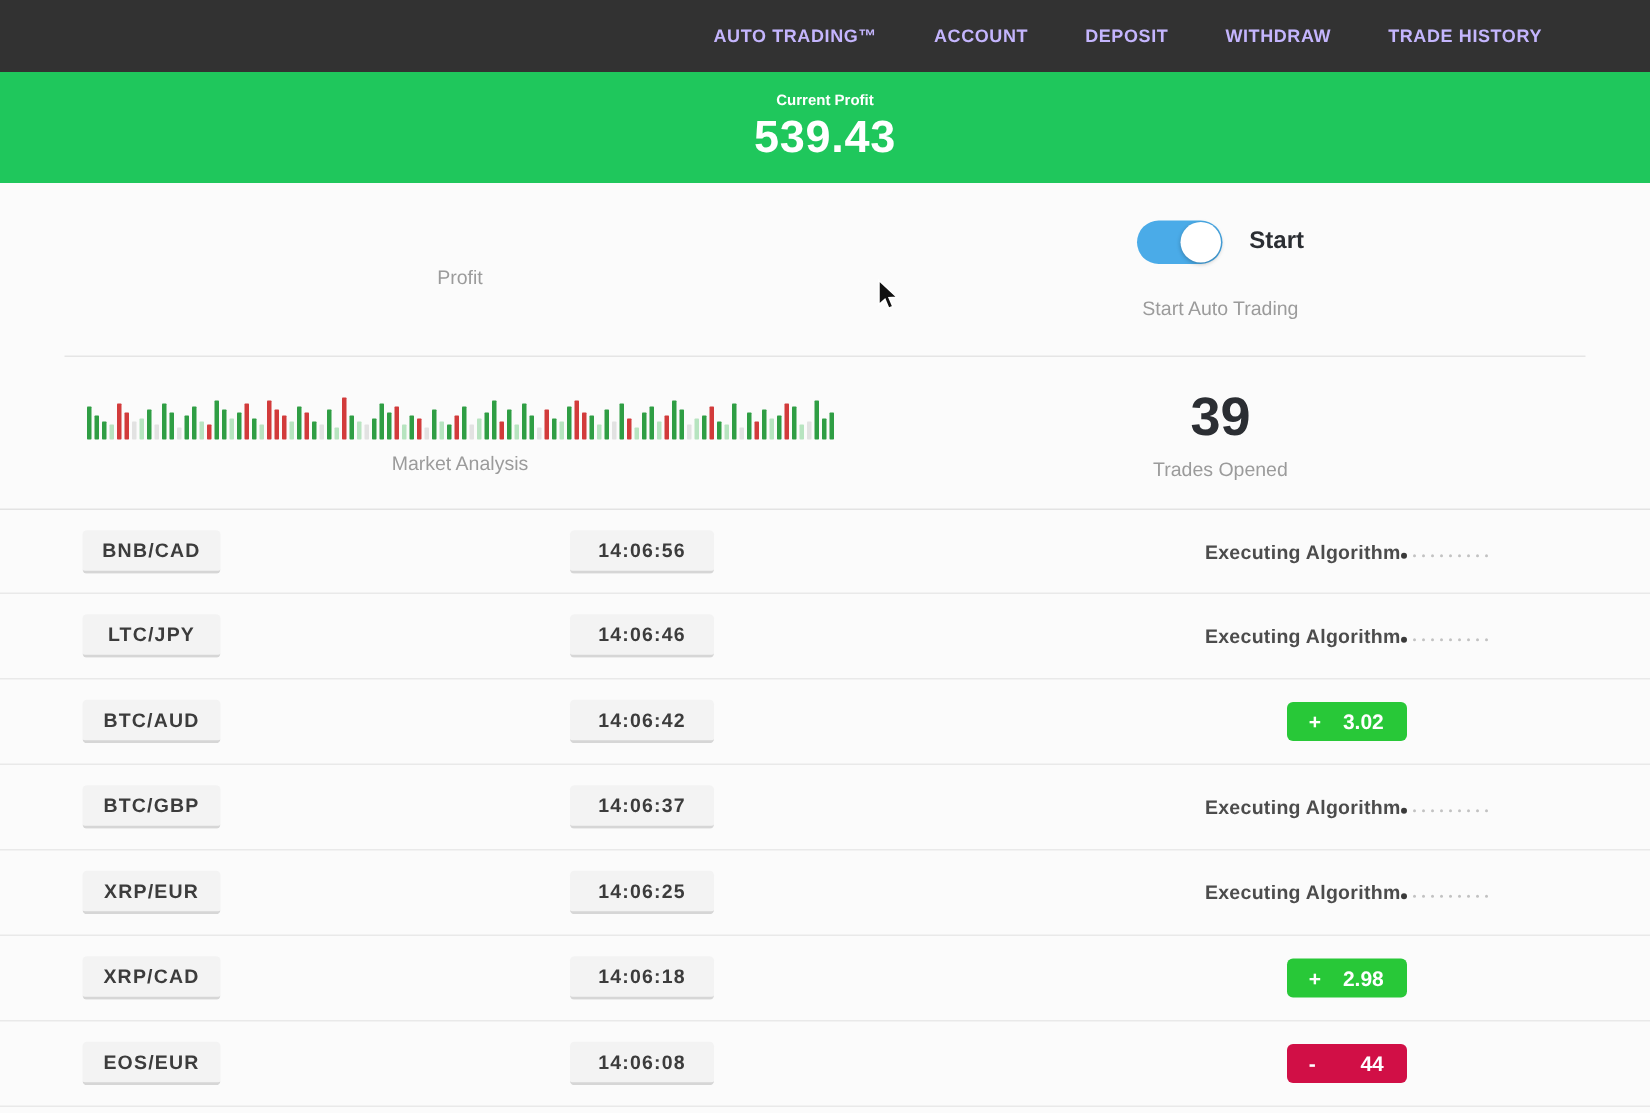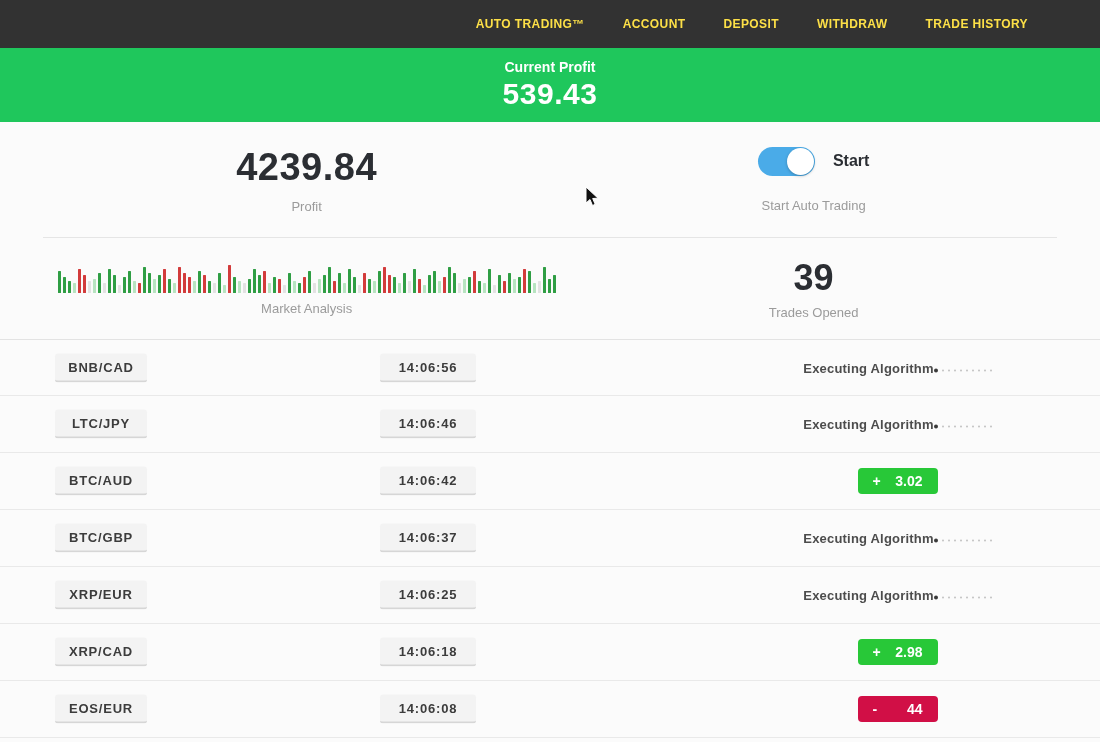--- a/index.html
+++ b/index.html
@@ -10,30 +10,30 @@
     position:relative;
   }
 
   
   .topbar {
     height:48px; background:#323232;
     display:flex; align-items:center; justify-content:flex-end;
     gap:38px; padding-right:72px;
   }
   .nav-item {
-    color:#fde047; font-size:12px; font-weight:bold;
+    color:#c4b5fd; font-size:12px; font-weight:bold;
     letter-spacing:0.4px; cursor:pointer; white-space:nowrap;
   }
 
   
   .banner {
     height:74px; background:#1fc75c; color:#ffffff;
     display:flex; flex-direction:column; align-items:center; justify-content:center;
   }
-  .banner-title { font-size:14px; font-weight:bold; margin-bottom:2px; }
+  .banner-title { font-size:10px; font-weight:bold; margin-bottom:2px; }
   .banner-value { font-size:30px; font-weight:bold; letter-spacing:0.5px; }
 
   
   .stats-row {
     display:grid; grid-template-columns:52% 48%;
     padding:0 43px;
   }
   .stats-row-1 { height:115px; }
   .stats-row-2 { height:101px; }
   .stat-cell {
@@ -108,21 +108,20 @@
   <div class="nav-item">TRADE HISTORY</div>
 </div>
 
 <div class="banner">
   <div class="banner-title">Current Profit</div>
   <div class="banner-value">539.43</div>
 </div>
 
 <div class="stats-row stats-row-1">
   <div class="stat-cell">
-    <div class="big-number">4239.84</div>
     <div class="stat-label">Profit</div>
   </div>
   <div class="stat-cell">
     <div class="toggle-group">
       <div class="toggle">
         <div class="toggle-knob"></div>
       </div>
       <div class="toggle-label">Start</div>
     </div>
     <div class="stat-label" style="margin-top:22px;">Start Auto Trading</div>

